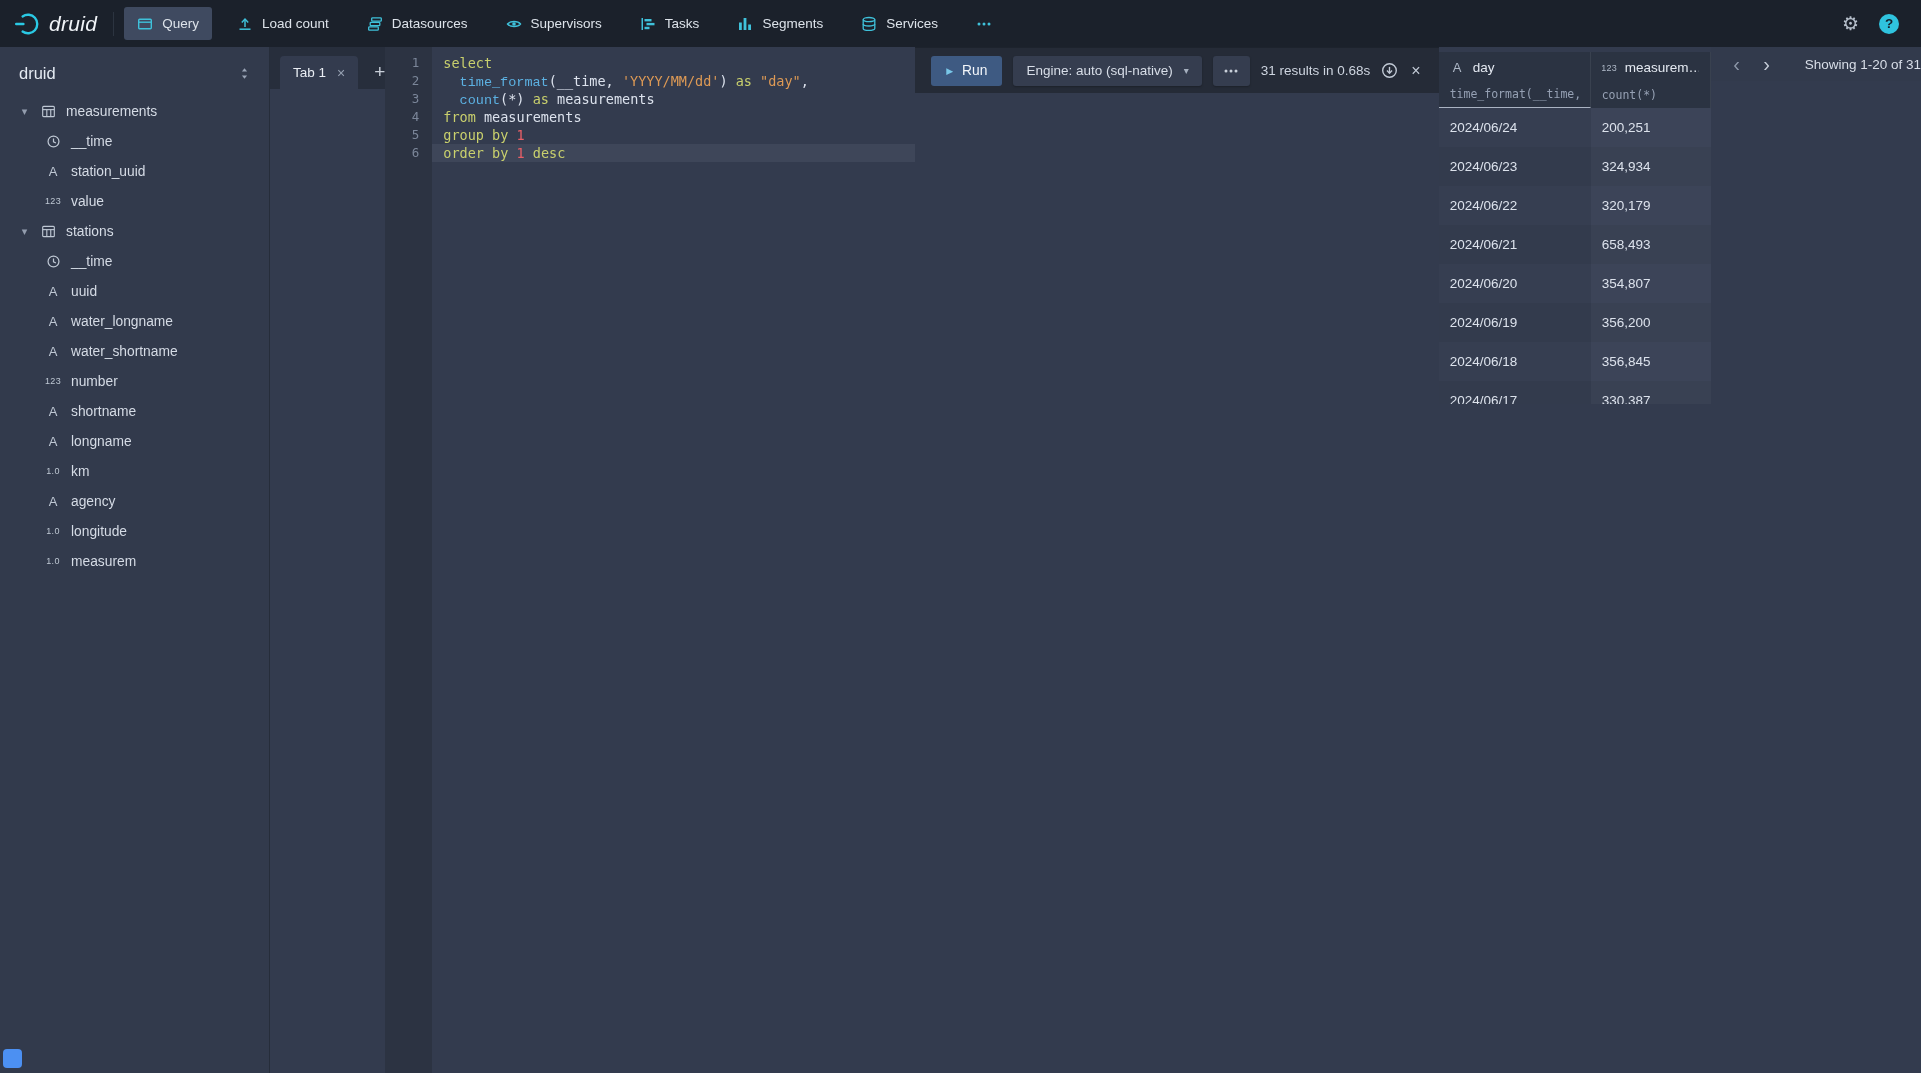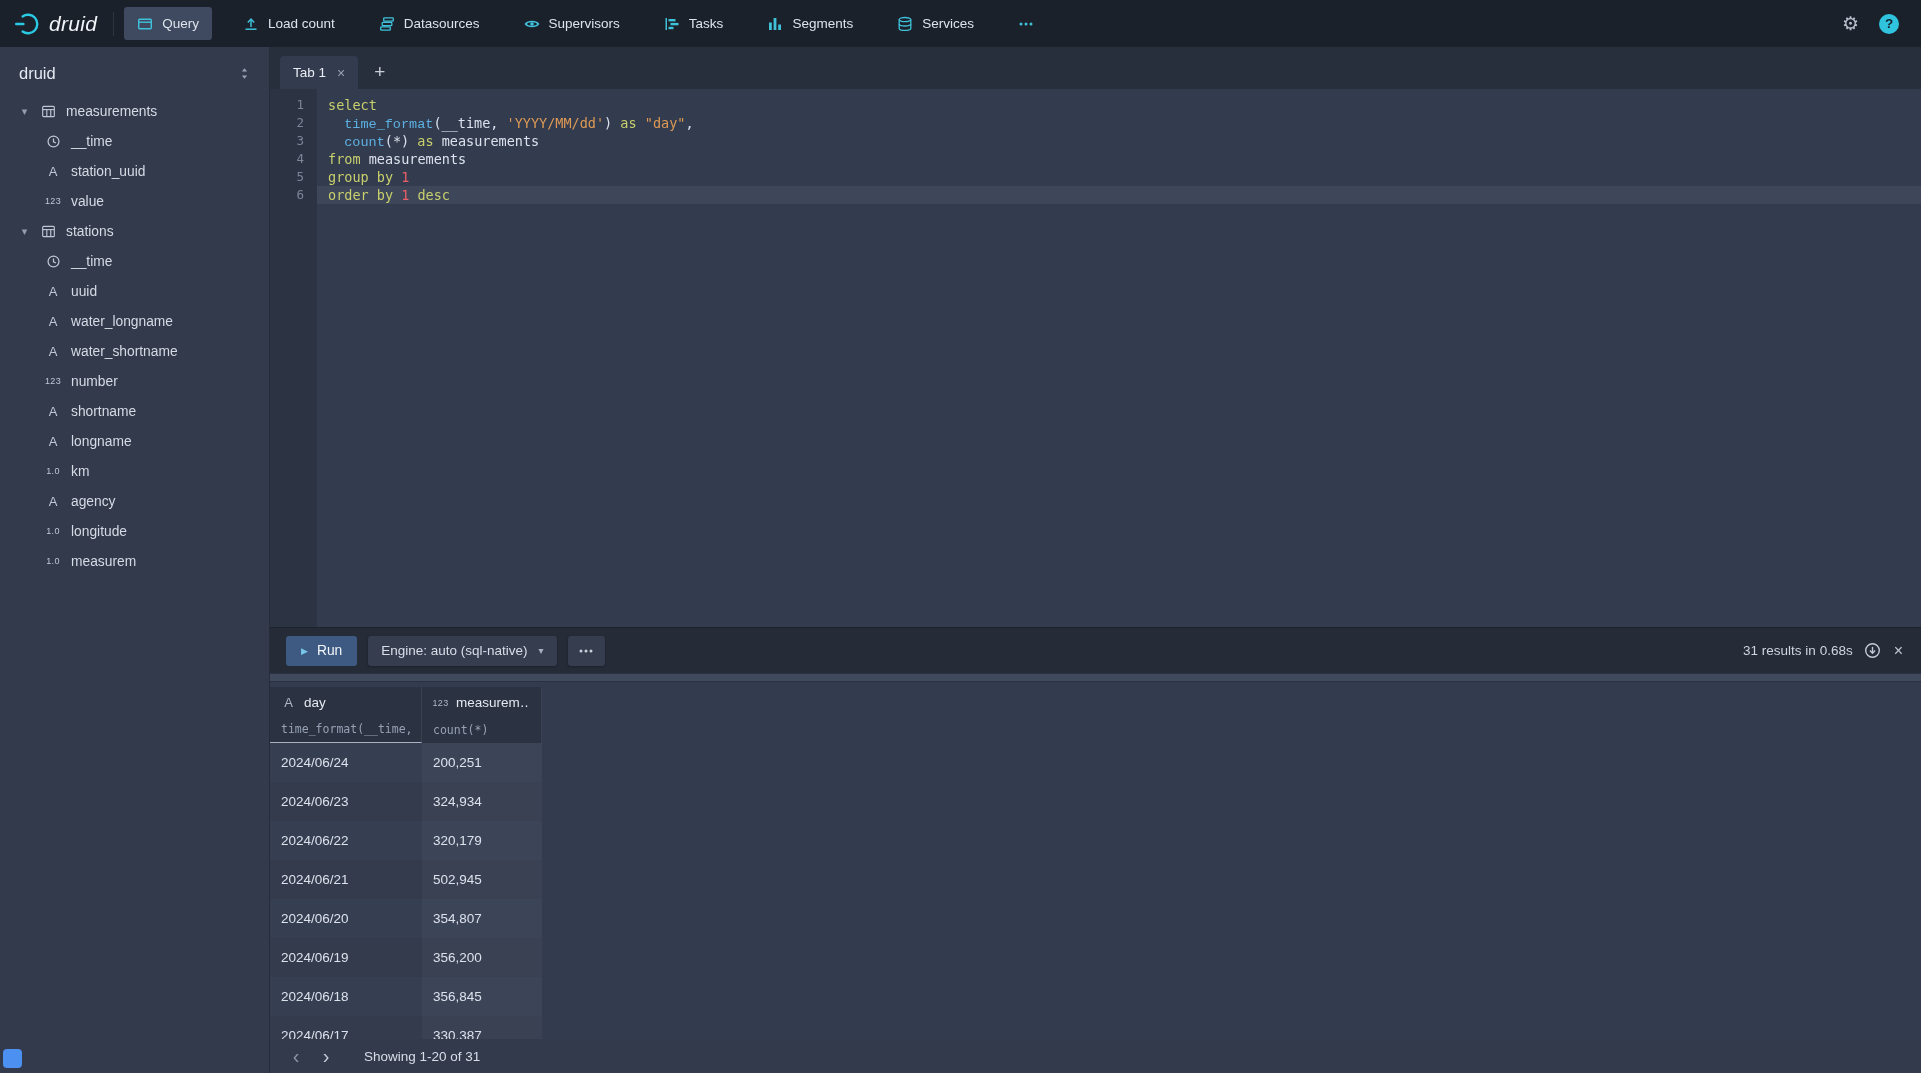--- a/index.html
+++ b/index.html
@@ -5,32 +5,32 @@
   * { box-sizing: border-box; margin: 0; padding: 0; }
   html, body { width: 1921px; height: 1073px; overflow: hidden; }
   body { background: #323a4c; font-family: "Liberation Sans", sans-serif; }
 
   
   .navbar { height: 47px; background: #1b212b; display: flex; align-items: center; padding: 0 14px 0 10px; }
   .brand { display: flex; align-items: center; gap: 7px; padding: 0 10px 0 4px; cursor: pointer; }
   .brand-text { font-size: 21px; font-style: italic; color: #f1f4f8; letter-spacing: .3px; }
   .nav-sep { width: 1px; height: 24px; background: #2c3440; margin: 0 10px 0 6px; }
   .nav-item { display: flex; align-items: center; gap: 9px; height: 33px; padding: 0 13px; border-radius: 3px;
-              color: #dde3ea; font-size: 13.5px; cursor: pointer; margin-right: 18px; }
+              color: #dde3ea; font-size: 13.5px; cursor: pointer; margin-right: 12px; }
   .nav-item.active { background: #3f4a60; }
   .nv-icon { color: #3fc1da; display: flex; align-items: center; }
   .nav-right { margin-left: auto; display: flex; align-items: center; gap: 20px; padding-right: 8px; }
   .gear-icon { color: #b6bfcb; font-size: 19px; line-height: 1; cursor: pointer; }
   .help-icon { width: 20px; height: 20px; border-radius: 50%; background: #2fc3de; color: #15202b;
                font-weight: bold; font-size: 13.5px; display: flex; align-items: center; justify-content: center; cursor: pointer; }
 
   
   .content { display: flex; height: 1026px; }
   .sidebar { width: 270px; flex: none; background: #323a4c; border-right: 1px solid #262d3a; position: relative; }
-  .main { flex: 1; min-width: 0; display: flex; flex-direction: column; background: #333b4e; }
+  .main { flex: 1; min-width: 0; display: flex; background: #333b4e; }
 
   
   .schema-header { display: flex; align-items: center; justify-content: space-between;
                    padding: 17px 18px 13px 19px; color: #e4eaf2; font-size: 16.5px; }
   .double-caret { color: #9aa4b6; display: flex; cursor: pointer; }
   .tree-item { display: flex; align-items: center; height: 30px; padding-left: 19px; gap: 10px;
                color: #d5dbe5; font-size: 13.8px; cursor: pointer; }
   .tree-item.child { padding-left: 45px; }
   .chevron { color: #939dae; font-size: 11px; width: 11px; text-align: center; }
   .tree-icon { width: 16px; display: flex; justify-content: center; align-items: center; color: #bfc8d4; }
@@ -431,21 +431,21 @@
             <div class="tr">
               <div class="td c1">2024/06/23</div>
               <div class="td c2">324,934</div>
             </div>
             <div class="tr">
               <div class="td c1">2024/06/22</div>
               <div class="td c2">320,179</div>
             </div>
             <div class="tr">
               <div class="td c1">2024/06/21</div>
-              <div class="td c2">502,945</div>
+              <div class="td c2">658,493</div>
             </div>
             <div class="tr">
               <div class="td c1">2024/06/20</div>
               <div class="td c2">354,807</div>
             </div>
             <div class="tr">
               <div class="td c1">2024/06/19</div>
               <div class="td c2">356,200</div>
             </div>
             <div class="tr">

